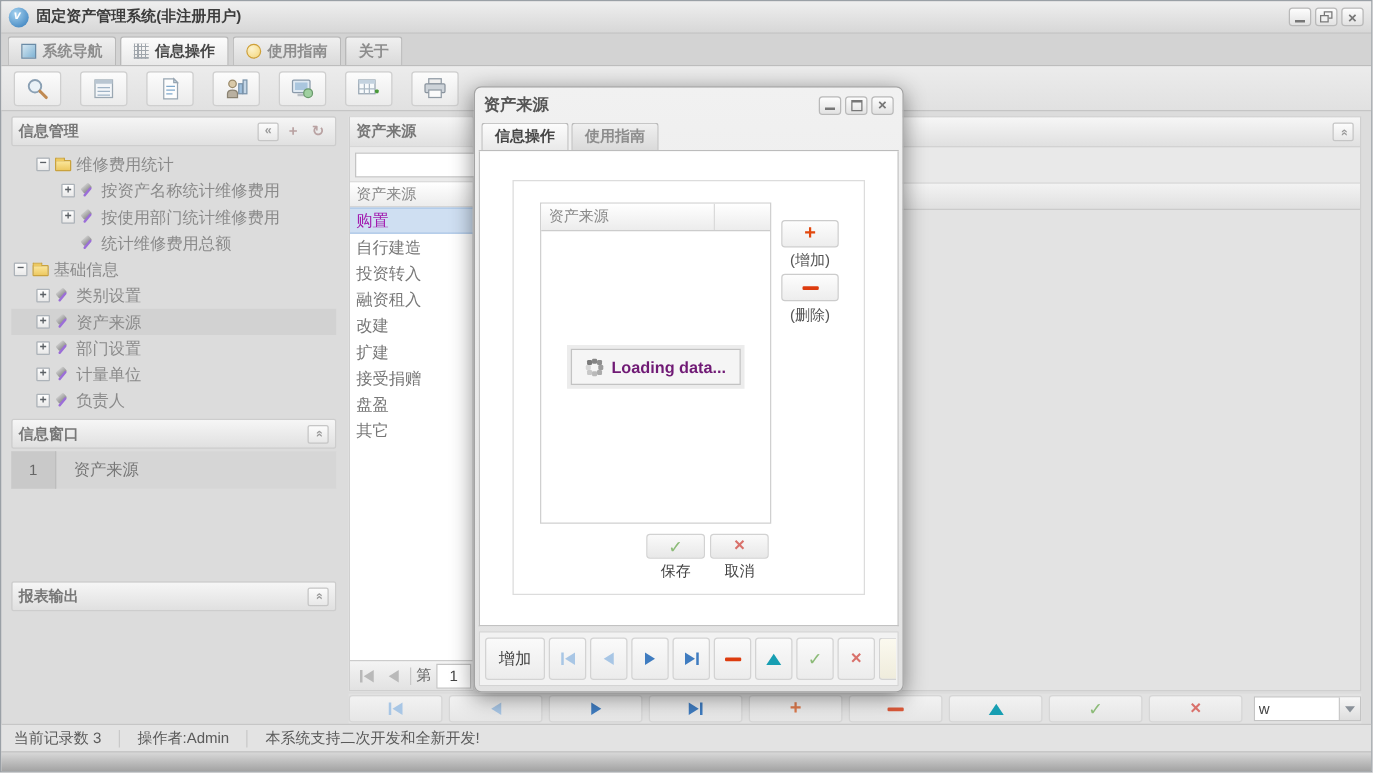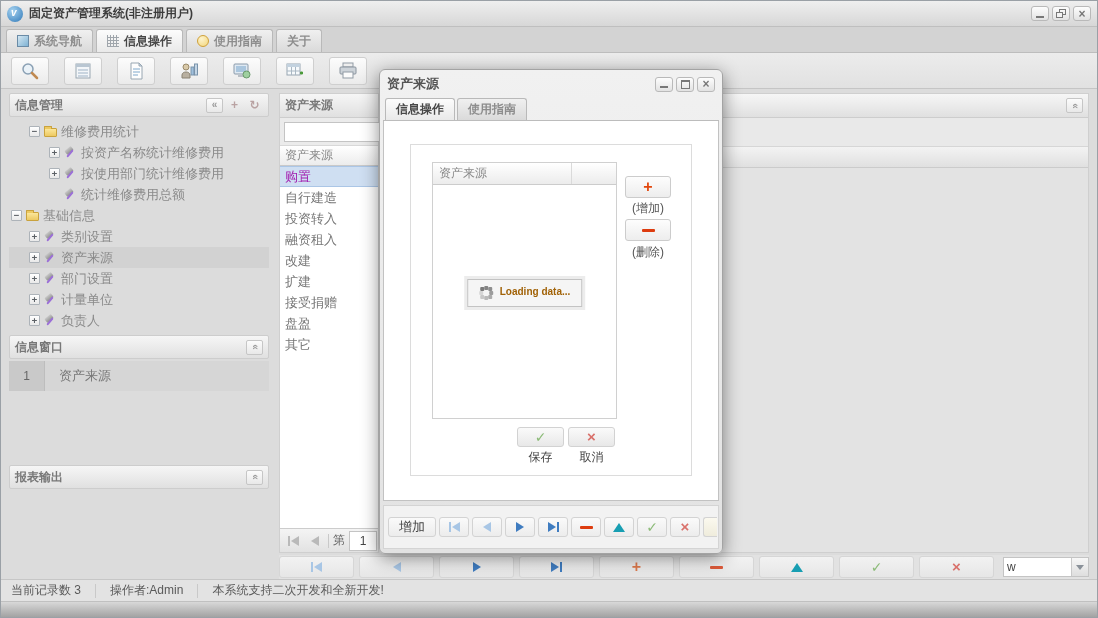--- a/index.html
+++ b/index.html
@@ -117,32 +117,32 @@
   .dlg-title-text{font-weight:bold;color:#555;font-size:13px;}
   .dlg-tabs{height:25px;display:flex;align-items:flex-end;gap:2px;padding-left:2px;border-bottom:1px solid #bcbcbc;}
   .dlg-tabs .tab{height:22px;font-size:12px;}
   .dlg-body{position:relative;height:380px;background:#fff;border:1px solid #c2c2c2;border-top:none;box-sizing:border-box;}
   .dlg-inner{position:absolute;left:26px;top:23px;width:282px;height:332px;border:1px solid #dcdcdc;box-sizing:border-box;}
   .dlg-grid{position:absolute;left:21px;top:17px;width:185px;height:257px;border:1px solid #d0d0d0;box-sizing:border-box;background:#fff;}
   .dlg-grid-header{height:22px;background:linear-gradient(#fff,#ececec);border-bottom:1px solid #ccc;display:flex;box-sizing:border-box;}
   .dgh-cell{display:flex;align-items:center;padding:0 6px;color:#888;border-right:1px solid #dadada;box-sizing:border-box;}
   .dgh-main{width:139px;}
   .dgh-aux{flex:1;border-right:none;}
-  .loading-box{position:absolute;left:50%;top:116px;transform:translateX(-50%);display:flex;align-items:flex-start;gap:7px;background:#f5f5f5;border:1px solid #c3c3c3;box-shadow:0 0 0 3px #ececec;padding:6px 11px;white-space:nowrap;font-weight:bold;color:#a16207;font-size:10px;}
+  .loading-box{position:absolute;left:50%;top:116px;transform:translateX(-50%);display:flex;align-items:flex-end;gap:7px;background:#f5f5f5;border:1px solid #c3c3c3;box-shadow:0 0 0 3px #ececec;padding:6px 11px;white-space:nowrap;font-weight:bold;color:#701a75;font-size:13px;}
   .spinner{width:14px;height:14px;position:relative;flex:none;}
   .spinner::before{content:"";position:absolute;left:5px;top:5px;width:4px;height:4px;border-radius:1px;background:transparent;
     box-shadow:0 -5px 0 #848484,4px -4px 0 #8e8e8e,5px 0 0 #9c9c9c,4px 4px 0 #ababab,0 5px 0 #bababa,-4px 4px 0 #c8c8c8,-5px 0 0 #d6d6d6,-4px -4px 0 #7a7a7a;}
   .side-btn{position:absolute;left:214px;width:46px;height:22px;border:1px solid #ccc;border-radius:3px;background:linear-gradient(#fdfdfd,#ededed);display:flex;align-items:center;justify-content:center;box-sizing:border-box;}
   .side-cap{position:absolute;left:206px;width:62px;text-align:center;color:#555;}
   .dlg-plus{color:#e2480e;}
   .dlg-minus{width:13px;height:3px;border-radius:1px;background:#dd3c0f;}
   .sc-btn{position:absolute;top:282px;width:47px;height:20px;border:1px solid #d2d2d2;border-radius:3px;background:linear-gradient(#fafafa,#e8e8e8);display:flex;align-items:center;justify-content:center;box-sizing:border-box;}
   .sc-cap{position:absolute;top:304px;width:47px;text-align:center;color:#444;}
   .dlg-toolbar{margin-top:4px;height:44px;background:#f2f2f2;border:1px solid #d4d4d4;display:flex;align-items:center;gap:3px;padding:0 4px;box-sizing:border-box;overflow:hidden;}
-  .dtb-btn{width:30px;height:20px;border:1px solid #d3d3d3;border-radius:3px;background:linear-gradient(#fafafa,#ececec);display:flex;align-items:center;justify-content:center;flex:none;box-sizing:border-box;}
+  .dtb-btn{width:30px;height:34px;border:1px solid #d3d3d3;border-radius:3px;background:linear-gradient(#fafafa,#ececec);display:flex;align-items:center;justify-content:center;flex:none;box-sizing:border-box;}
   .dtb-text{width:48px;color:#444;font-size:13px;}
   .dtb-part{width:14px;border-radius:3px 0 0 3px;border-right:none;background:linear-gradient(#fbf9ef,#efecdc);}
 </style>
 </head>
 <body>
 
 <div class="screen">
 
   <div class="titlebar">
     <span class="app-icon"></span>

